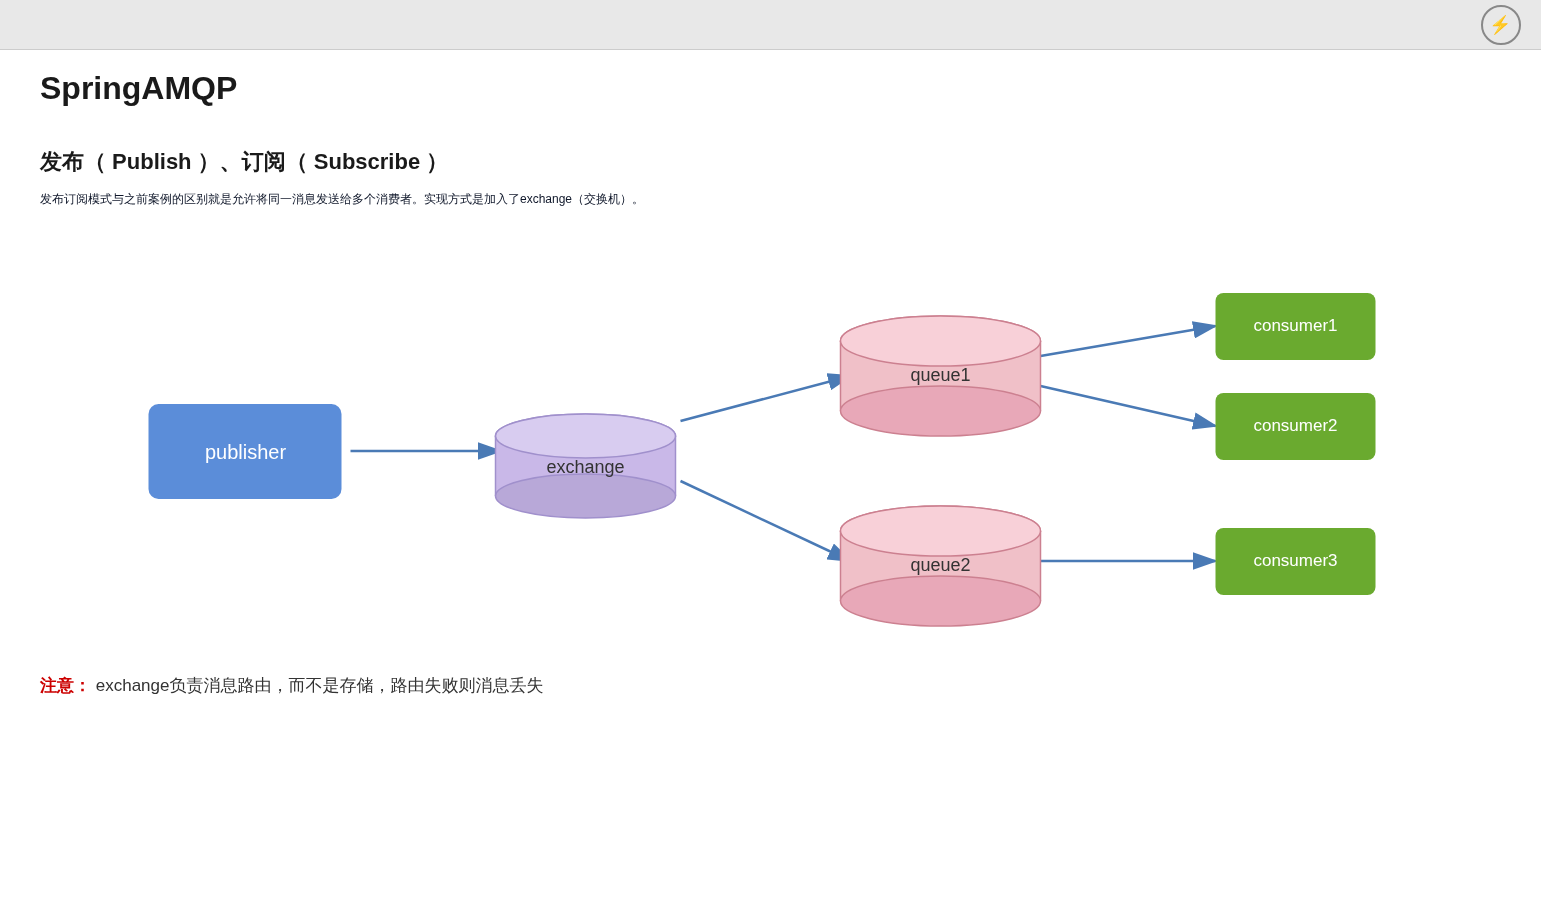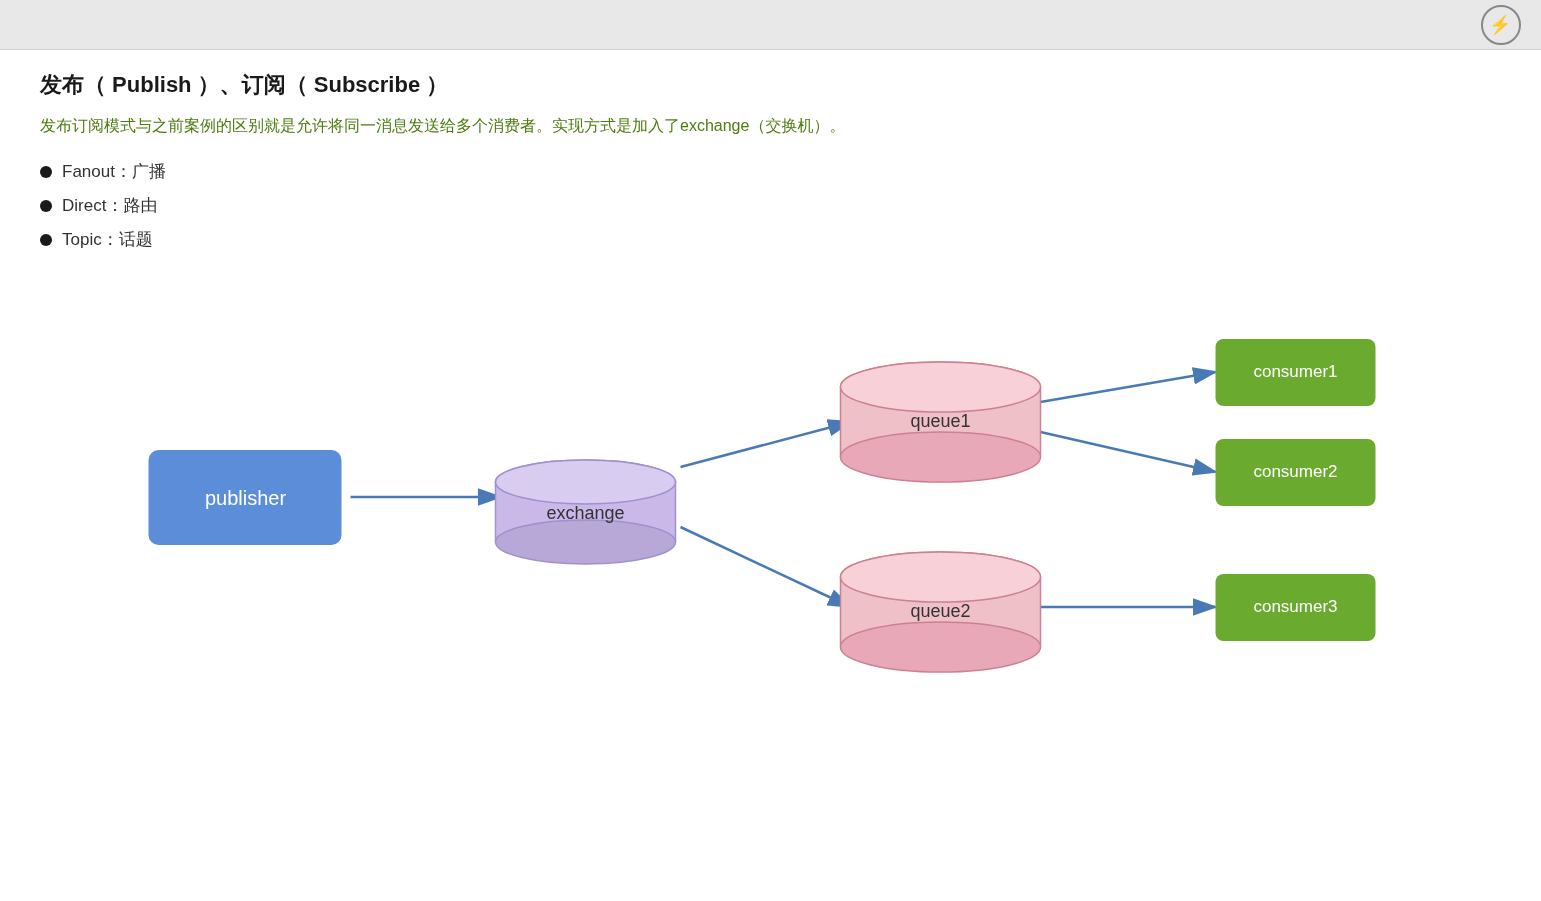--- a/index.html
+++ b/index.html
@@ -35,22 +35,22 @@
     }
 
     .section-title {
       font-size: 22px;
       font-weight: bold;
       color: #1a1a1a;
       margin-bottom: 12px;
     }
 
     .description {
-      font-size: 16px;
-      color: #4d7c0f;
+      font-size: 12px;
+      color: #0f172a;
       line-height: 1.8;
       margin-bottom: 14px;
     }
 
     .exchange-types {
       margin-bottom: 10px;
     }
 
     .exchange-type-item {
       font-size: 17px;
@@ -126,40 +126,27 @@
 <body>
 
 <div class="page-container">
 
   <div class="top-bar">
     <div class="logo-circle">⚡</div>
   </div>
 
   <div class="content-area">
 
+    <div class="page-title">SpringAMQP</div>
 
     <div class="section-title">发布（ Publish ）、订阅（ Subscribe ）</div>
 
     <div class="description">发布订阅模式与之前案例的区别就是允许将同一消息发送给多个消费者。实现方式是加入了exchange（交换机）。</div>
 
 
-    <div class="exchange-types">
-      <div class="exchange-type-item">
-        <span class="bullet"></span>
-        <span>Fanout：广播</span>
-      </div>
-      <div class="exchange-type-item">
-        <span class="bullet"></span>
-        <span>Direct：路由</span>
-      </div>
-      <div class="exchange-type-item">
-        <span class="bullet"></span>
-        <span>Topic：话题</span>
-      </div>
-    </div>
 
     <div class="diagram-area">
 
       <svg class="diagram-svg" viewBox="0 0 1460 420" xmlns="http://www.w3.org/2000/svg">
 
         <defs>
           <marker id="arrowhead" markerWidth="10" markerHeight="7" refX="9" refY="3.5" orient="auto">
             <polygon points="0 0, 10 3.5, 0 7" fill="#4a7ab5"></polygon>
           </marker>
         </defs>
@@ -209,15 +196,19 @@
 
         <rect x="1175" y="162" width="160" height="67" rx="8" ry="8" fill="#6aaa2f"></rect>
         <text x="1255" y="200" text-anchor="middle" fill="white" font-size="17" font-family="Microsoft YaHei, sans-serif">consumer2</text>
 
         <rect x="1175" y="297" width="160" height="67" rx="8" ry="8" fill="#6aaa2f"></rect>
         <text x="1255" y="335" text-anchor="middle" fill="white" font-size="17" font-family="Microsoft YaHei, sans-serif">consumer3</text>
       </svg>
 
     </div>
 
+    <div class="note-area">
+      <span class="note-label">注意：</span>
+      <span>exchange负责消息路由，而不是存储，路由失败则消息丢失</span>
+    </div>
 
   </div>
 </div>
 
 </body></html>

